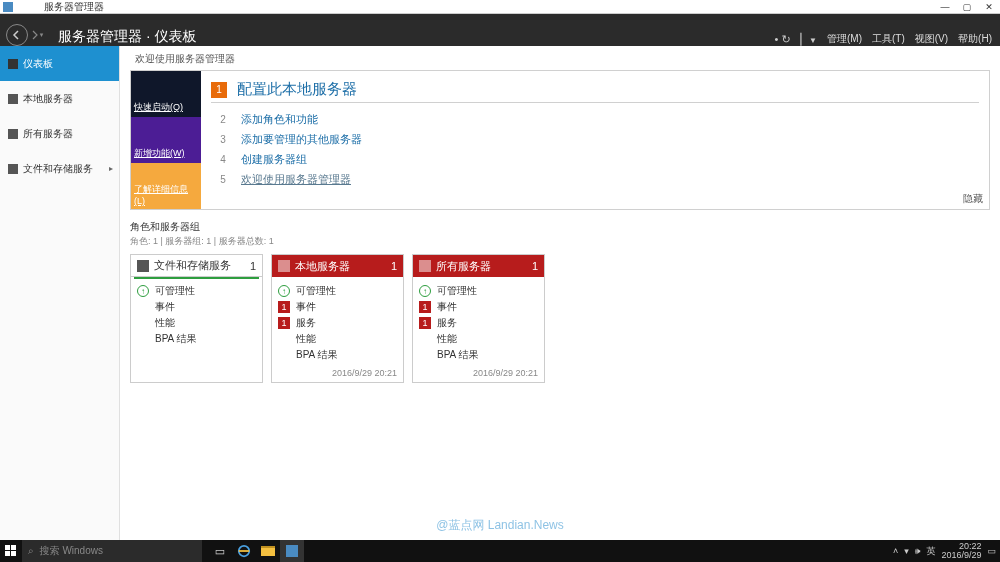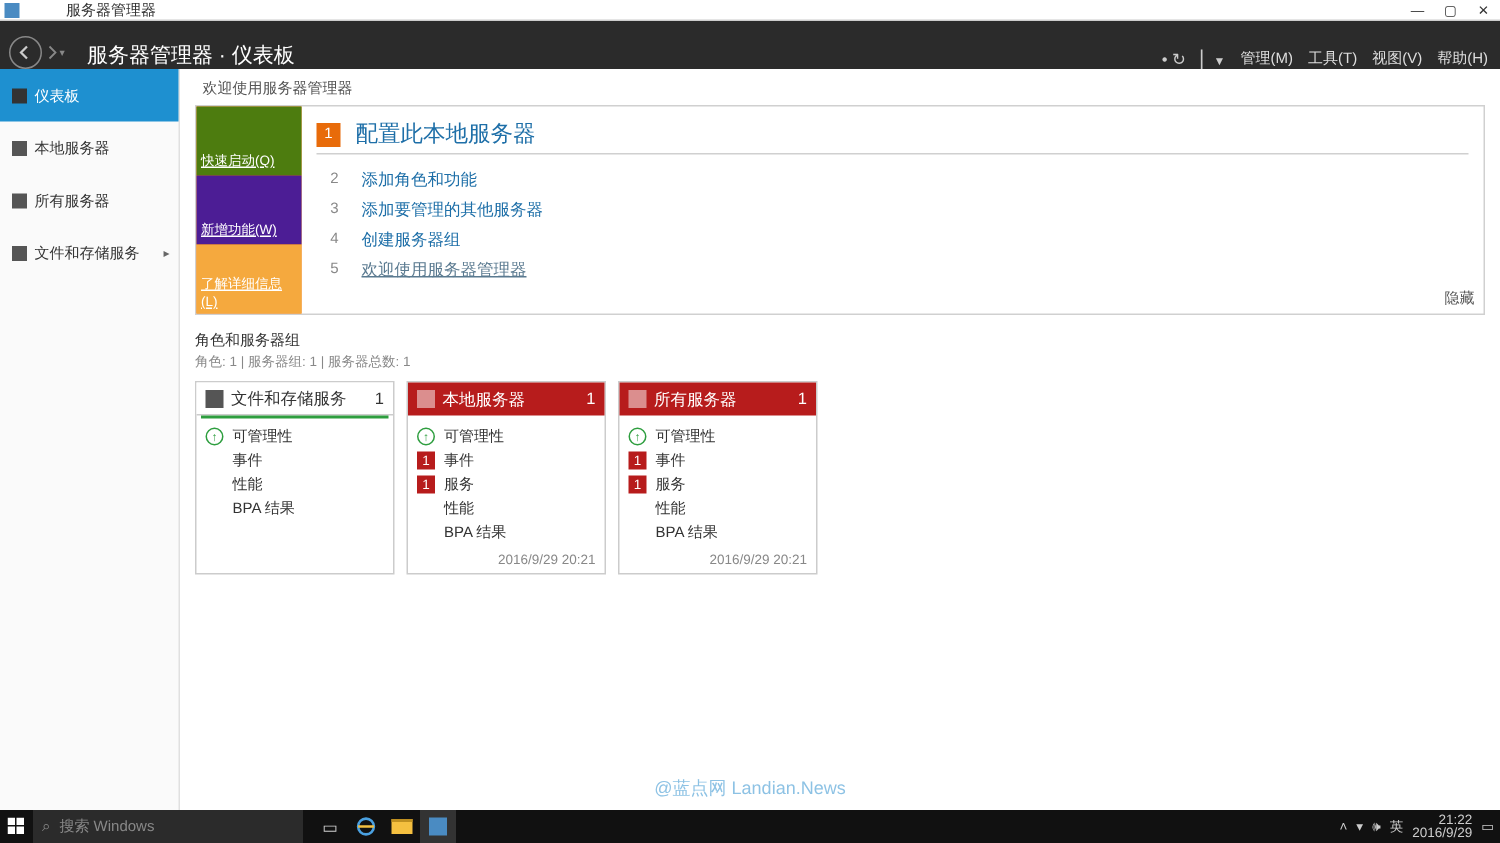--- a/index.html
+++ b/index.html
@@ -24,21 +24,21 @@
 .si-icon.dash{background:linear-gradient(#333 50%,#333 50%);}
 .si-icon.local{background:#555;}
 .si-icon.all{background:#555;}
 .si-icon.storage{background:#555;}
 .chev{margin-left:auto;margin-right:6px;font-size:8px;color:#666;}
 .main{flex:1;background:#fff;padding:4px 10px 0 10px;overflow:hidden;}
 .welcome-title{font-size:10px;color:#555;margin:2px 0 4px 5px;}
 .welcome-panel{border:1px solid #d0d0d0;display:flex;height:140px;}
 .wp-left{width:70px;background:#f07000;display:flex;flex-direction:column;}
 .wp-left .blk{flex:1;display:flex;align-items:flex-end;padding:3px;font-size:9px;color:#fff;text-decoration:underline;}
-.wp-left .blk.q{background:#4d7c0f;}
+.wp-left .blk.q{background:#0f172a;}
 .wp-left .blk.w{background:#4c1d95;}
 .wp-left .blk.l{background:#f5a93e;}
 .wp-right{flex:1;padding:6px 10px 2px 10px;position:relative;}
 .config-main{display:flex;align-items:center;height:26px;border:1px solid #d0d0d0;border-top:none;border-left:none;border-right:none;margin-bottom:6px;}
 .step-num{width:16px;height:16px;background:#e86b0a;color:#fff;display:flex;align-items:center;justify-content:center;font-size:10px;margin-right:10px;}
 .step-num.g{background:none;color:#888;}
 .config-title{font-size:15px;color:#1e6fa8;}
 .step-line{display:flex;align-items:center;height:20px;padding-left:4px;}
 .step-text{font-size:11px;color:#1e6fa8;cursor:pointer;}
 .step-text.u{text-decoration:underline;color:#5a7a90;}
@@ -291,18 +291,18 @@
     <span style="background:#333">
         <span style="width:12px;height:12px;background:#4a8bc2;display:inline-block"></span>
       </span>
   </div>
   <div class="tray">
     <span>˄</span>
     <span>▾</span>
     <span>🕪</span>
     <span>英</span>
     <div class="time">
-      <div>21:22</div>
+      <div>20:22</div>
       <div>2016/9/29</div>
     </div>
     <span>▭</span>
   </div>
 </div>
 
 </body></html>

